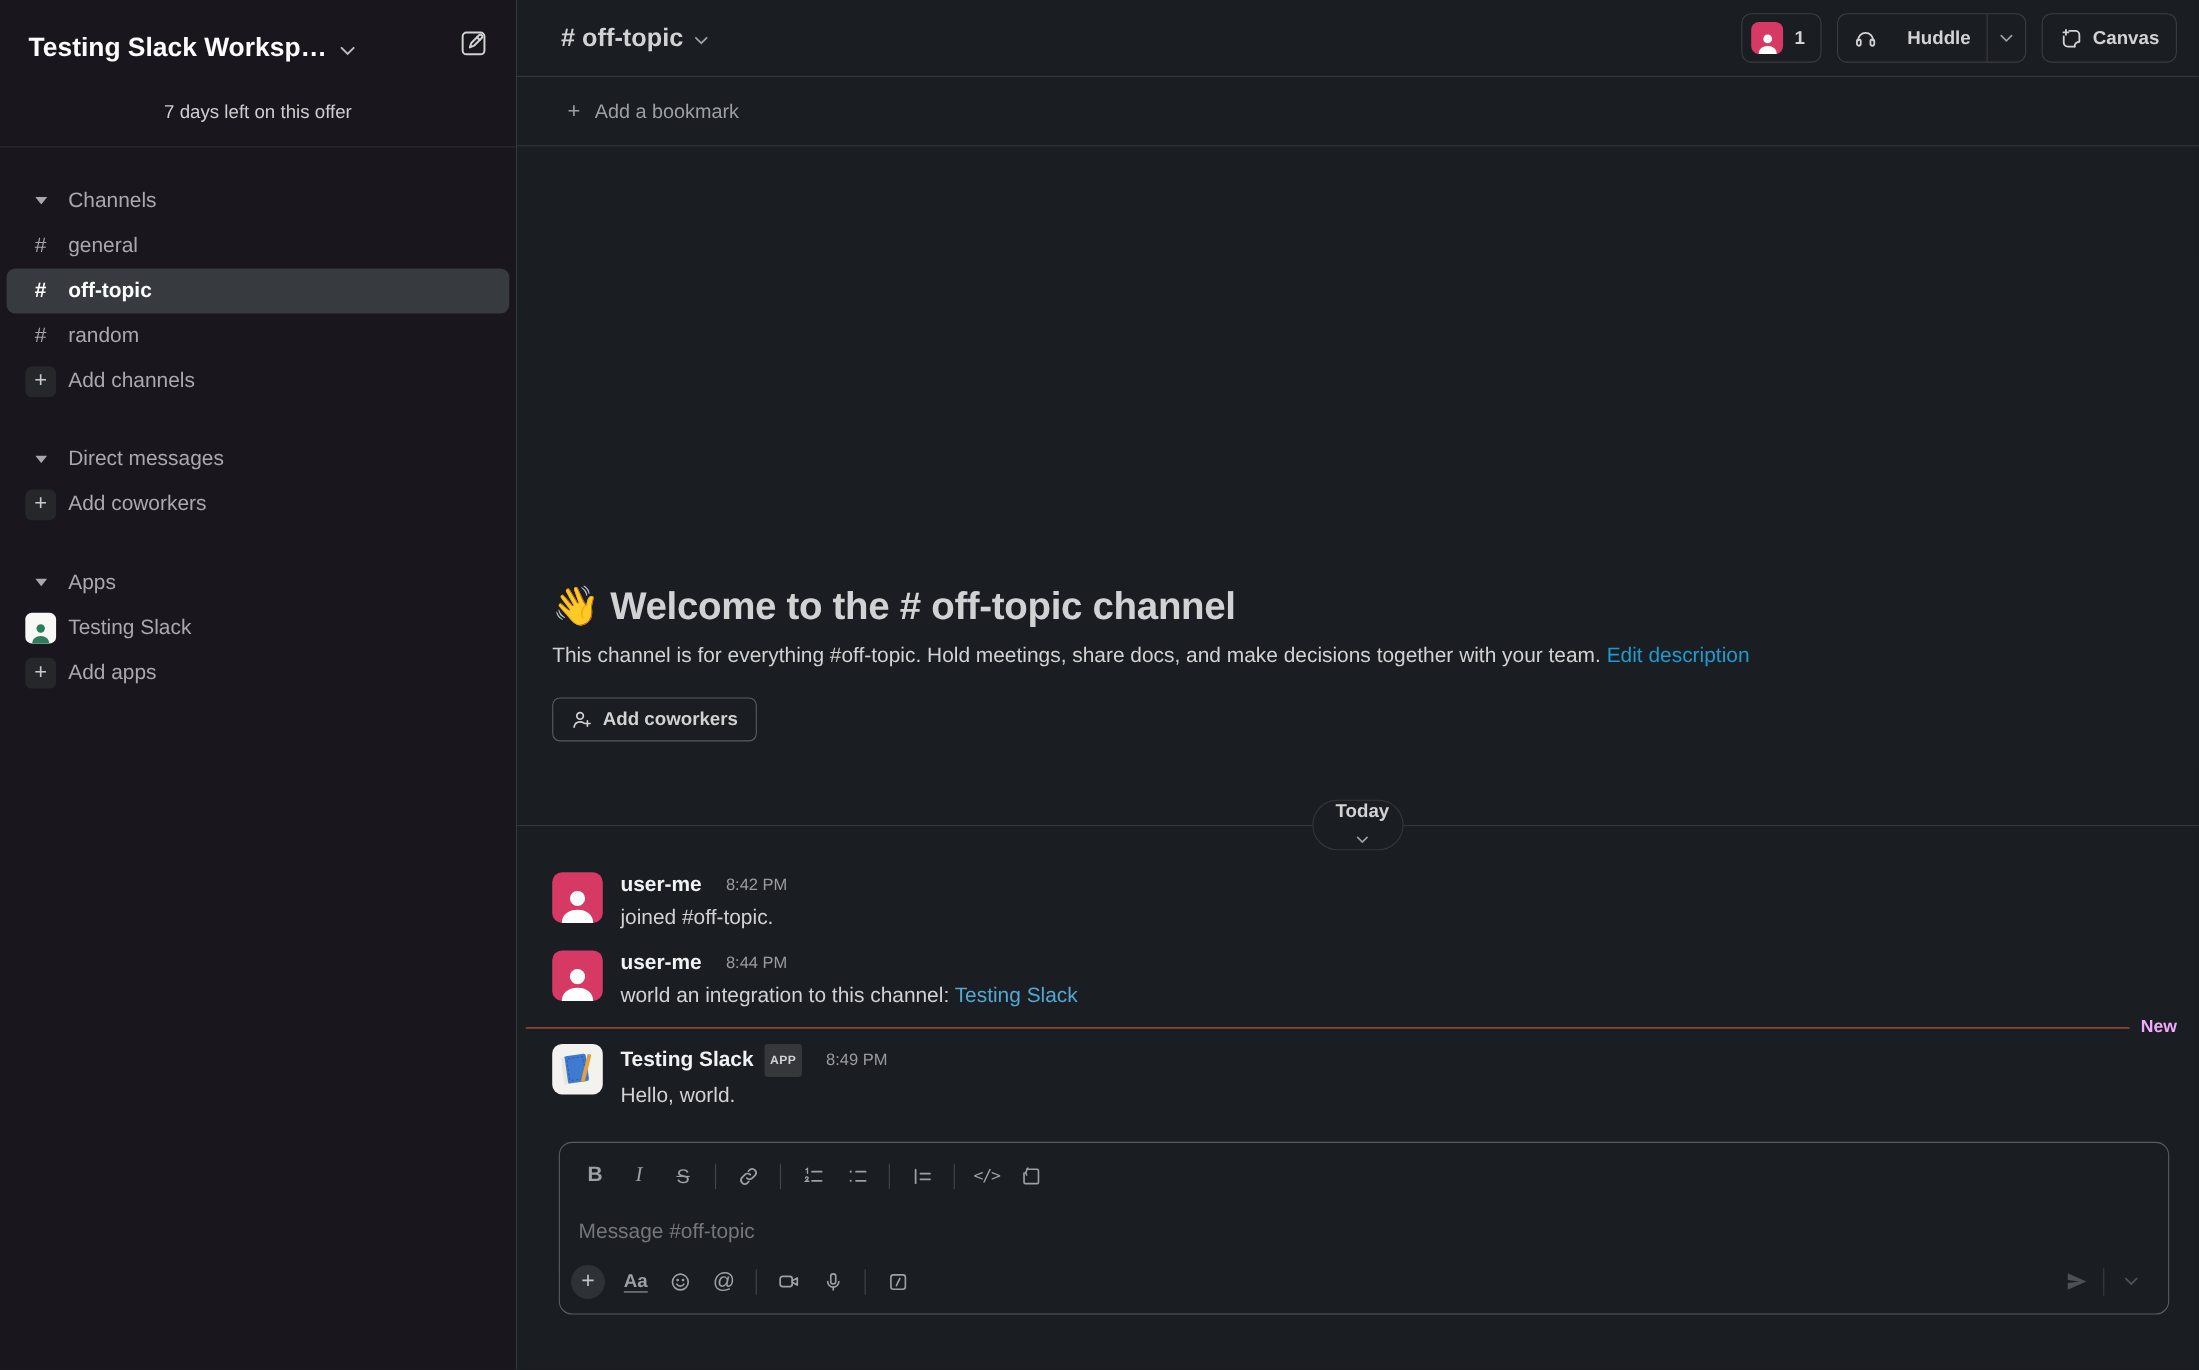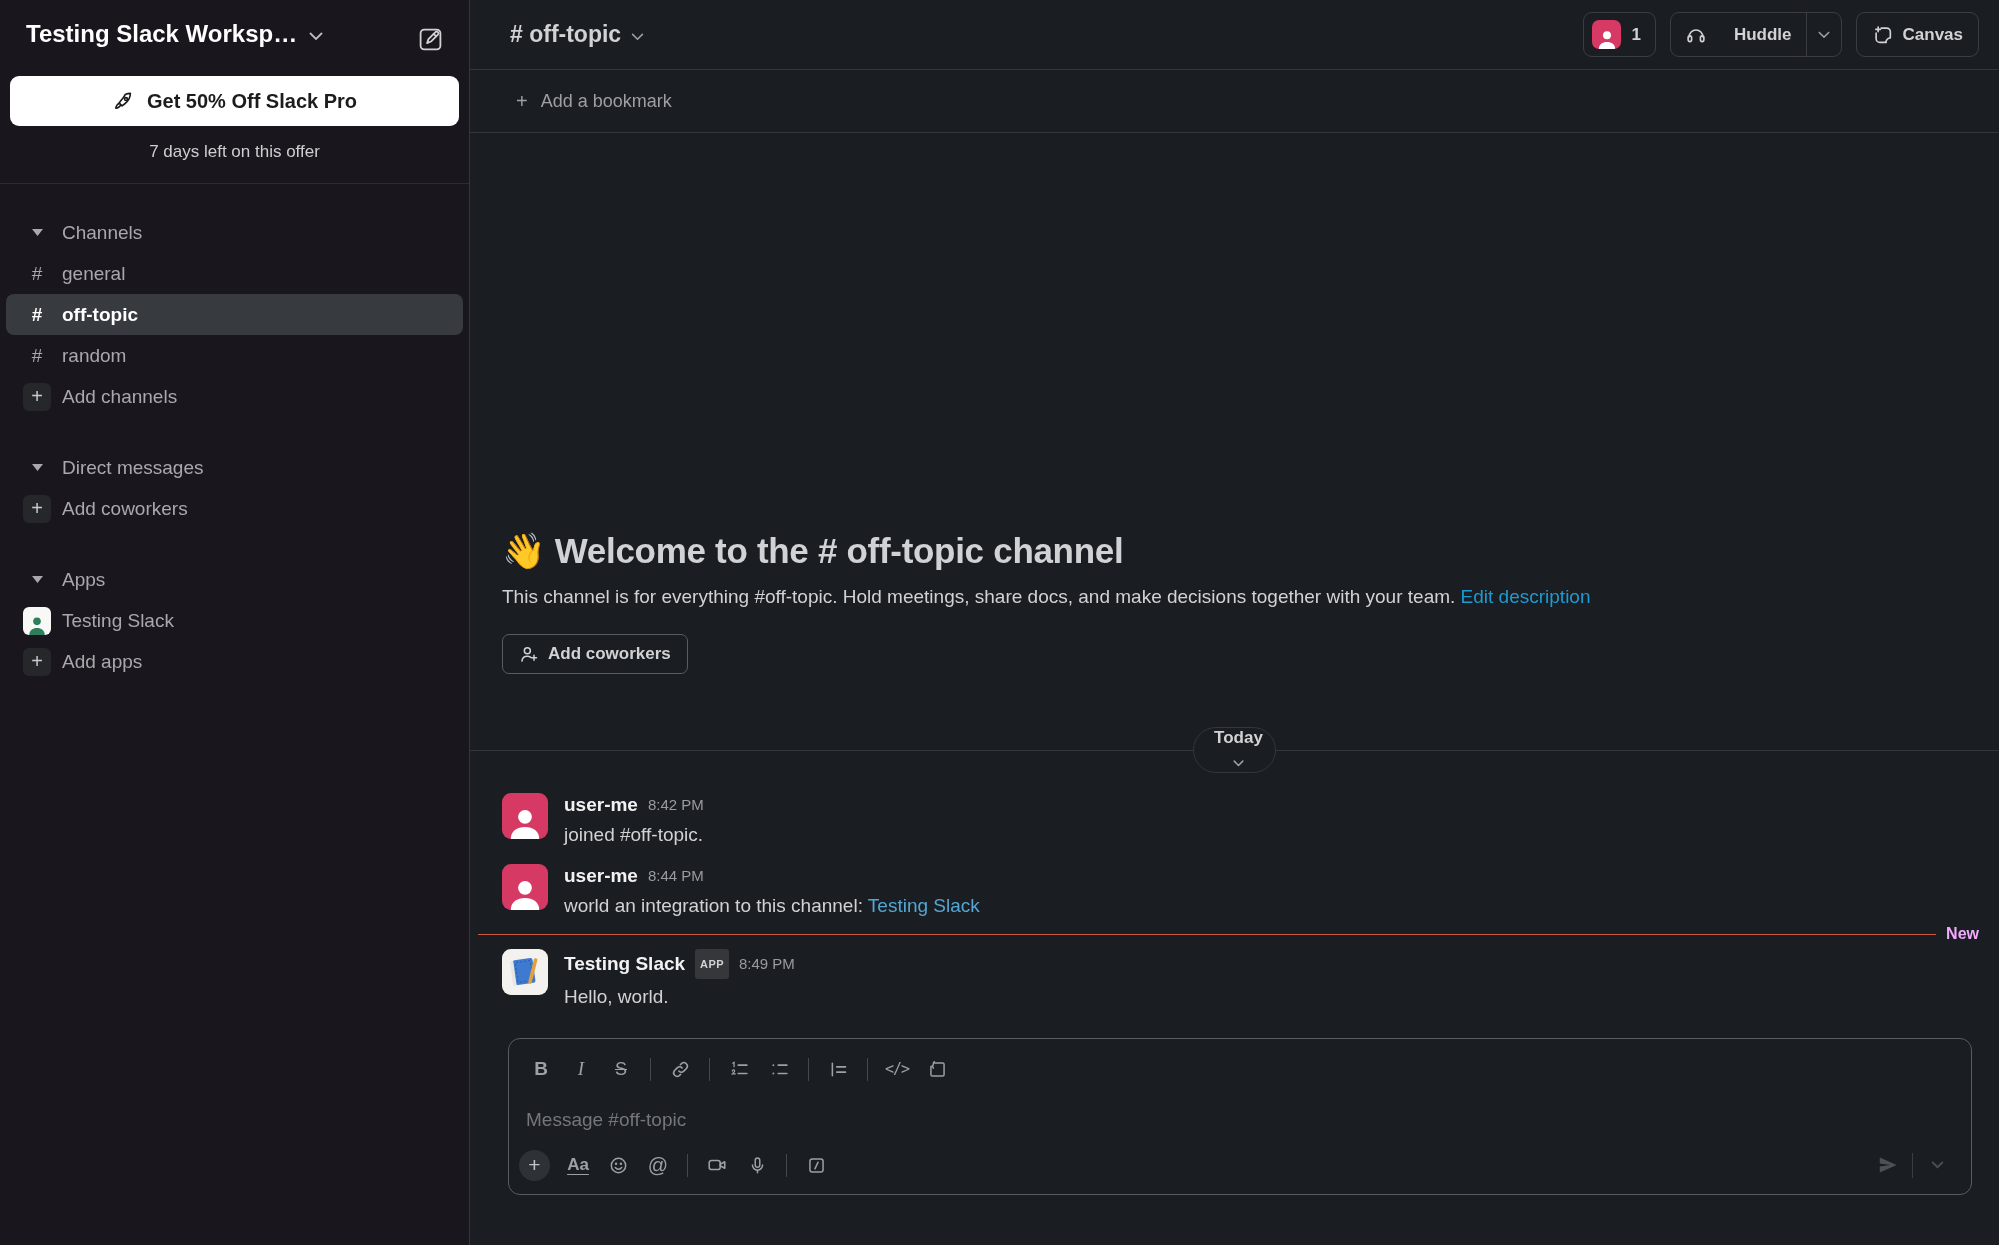--- a/index.html
+++ b/index.html
@@ -7,21 +7,21 @@
   body {
     width:1999px; height:1245px; overflow:hidden;
     background:#1a1d21; color:#d1d2d3;
     font-family:"Liberation Sans", sans-serif;
     -webkit-font-smoothing:antialiased;
   }
   .app { display:flex; width:100%; height:100%; }
 
   
   .sidebar { width:470px; min-width:470px; background:#19171d; border-right:1px solid #34363a; display:flex; flex-direction:column; }
-  .ws-header { display:flex; align-items:flex-start; justify-content:space-between; padding:16px 16px 14px 20px; }
+  .ws-header { display:flex; align-items:flex-end; justify-content:space-between; padding:16px 16px 14px 20px; }
   .ws-name { display:flex; align-items:center; gap:12px; background:none; border:none; padding:4px 6px; color:#ffffff; font-weight:bold; font-size:24px; font-family:inherit; cursor:pointer; border-radius:6px; }
   .ws-name .chev { color:#bdbcbf; margin-top:4px; }
   .compose-btn { width:46px; height:46px; background:transparent; border:none; border-radius:9px; color:#d1d2d3; display:flex; align-items:center; justify-content:center; cursor:pointer; }
   .pro-offer { padding:0 10px; }
   .offer-btn { width:100%; height:50px; background:#ffffff; color:#1d1c1d; border:none; border-radius:9px; font-family:inherit; font-size:20px; font-weight:bold; display:flex; align-items:center; justify-content:center; gap:12px; cursor:pointer; }
   .offer-note { text-align:center; color:#cfcfd1; font-size:17px; margin:16px 0 21px; }
   .sb-divider { border-top:1px solid #2c2d31; }
   .sb-nav { padding-top:28px; font-size:19px; color:#a9a8ad; }
   .sb-section { margin-bottom:30px; }
   .sb-row { display:flex; align-items:center; height:41px; margin:0 6px; padding:0 14px; border-radius:8px; gap:8px; cursor:pointer; }
@@ -63,21 +63,21 @@
   .date-pill .chev { color:#9d9fa3; margin-top:3px; }
 
   .messages { margin-top:12px; }
   .msg { display:flex; gap:16px; padding:8px 32px; }
   .avatar { width:46px; height:46px; min-width:46px; border-radius:9px; overflow:hidden; display:flex; align-items:flex-end; justify-content:center; }
   .avatar.pink { background:#d63964; }
   .avatar.appfile { background:#f4f2ee; align-items:center; }
   .msg-head { display:flex; align-items:center; gap:10px; line-height:24px; }
   .author { font-weight:bold; font-size:19px; color:#f2f2f3; cursor:pointer; }
   .app-badge { background:#35373b; color:#d1d2d3; font-size:11px; font-weight:bold; letter-spacing:0.4px; padding:3px 5px; border-radius:3px; }
-  .time { font-size:15px; color:#9a9b9e; cursor:pointer; }
+  .time { font-size:15px; color:#9a9b9e; cursor:pointer;margin-left:12px; }
   .msg-text { font-size:19px; color:#d1d2d3; margin-top:4px; line-height:27px; }
   .msg-link { color:#53a7d4; text-decoration:none; cursor:pointer; }
   .new-divider { display:flex; align-items:center; gap:10px; height:14px; margin:0 20px 0 8px; }
   .new-divider .line { flex:1; border-top:1px solid #cf5b3e; }
   .new-label { color:#f0abfc; font-size:16px; font-weight:bold; }
 
   
   .composer { margin:20px 27px 14px 38px; border:1px solid #5a5c5e; border-radius:12px; background:#1a1d21; }
   .fmt-bar { display:flex; align-items:center; padding:13px 12px 2px; }
   .fmt-btn { width:40px; height:34px; display:flex; align-items:center; justify-content:center; background:none; border:none; border-radius:5px; color:#9da0a4; font-family:inherit; cursor:pointer; padding:0; }
@@ -118,30 +118,20 @@
           <svg width="27" height="27" viewBox="0 0 24 24" fill="none" stroke="currentColor" stroke-width="1.6" stroke-linecap="round" stroke-linejoin="round">
               <rect x="3.2" y="3.2" width="17.6" height="17.6" rx="3.2"></rect>
               <path d="M9 15.2l1.2-3.6 6.2-6.2a1.55 1.55 0 0 1 2.2 2.2l-6.2 6.2L9 15.2z"></path>
               <path d="M14.8 7l2.2 2.2"></path>
             </svg>
         </span>
       </button>
     </div>
 
     <div class="pro-offer">
-      <button class="offer-btn">
-        <span>
-          <svg width="23" height="23" viewBox="0 0 24 24" fill="none" stroke="#1d1c1d" stroke-width="1.7" stroke-linecap="round" stroke-linejoin="round">
-              <path d="M13.8 4.8c2.6-1.3 5.4-1.3 5.4-1.3s0 2.8-1.3 5.4c-1 2-2.8 4.2-4.8 5.7l-2.6 2-3.1-3.1 2-2.6c1.5-2 3.7-3.8 4.4-6.1z"></path>
-              <circle cx="14.6" cy="9.4" r="1.5"></circle>
-              <path d="M7.2 14.2c-1.6.3-3.2 2.9-3.2 4.8 1.9 0 4.5-1.6 4.8-3.2"></path>
-            </svg>
-        </span>
-        <span>Get 50% Off Slack Pro</span>
-      </button>
       <div class="offer-note">7 days left on this offer</div>
     </div>
     <div class="sb-divider"></div>
 
     <nav class="sb-nav">
 
       <div class="sb-section">
         <div class="sb-row">
           <span class="lead caret">
             <svg width="11" height="7" viewBox="0 0 11 7">

